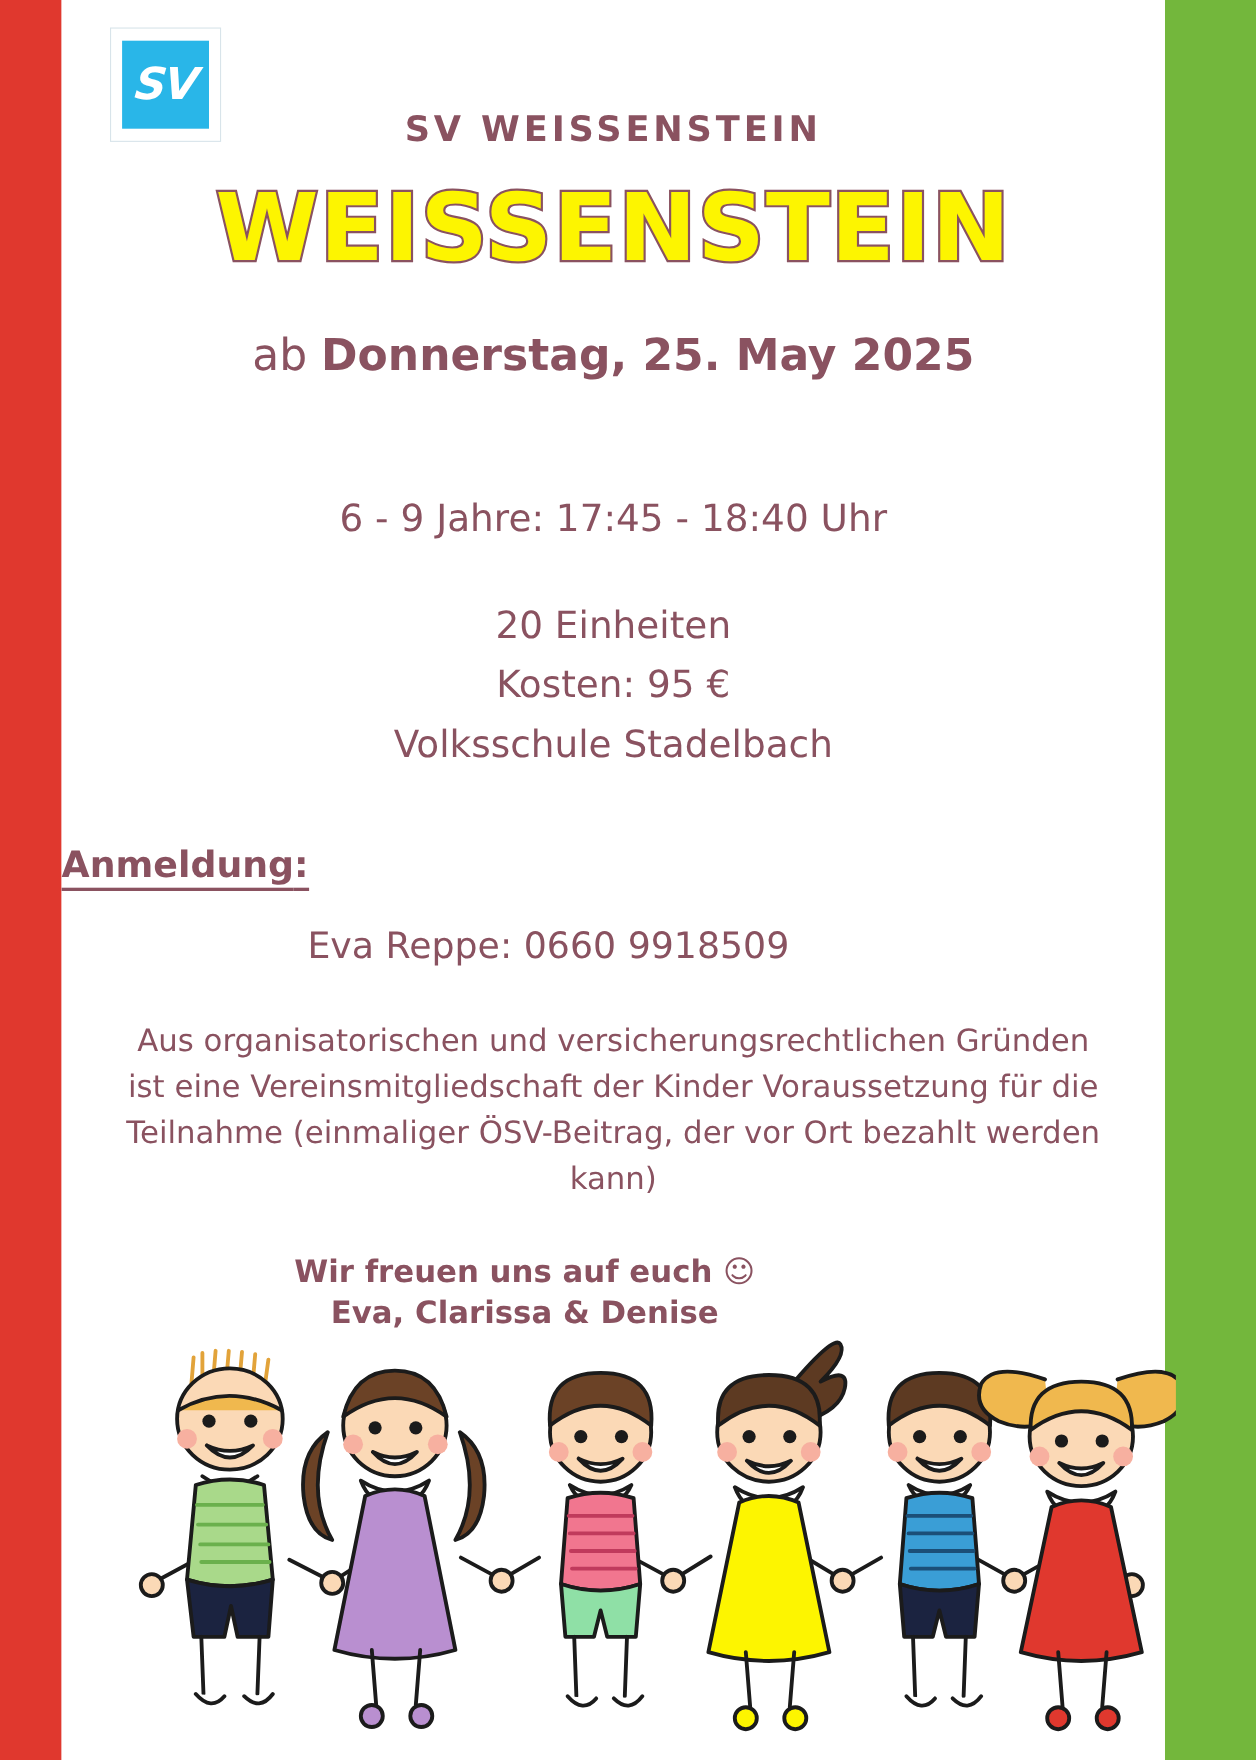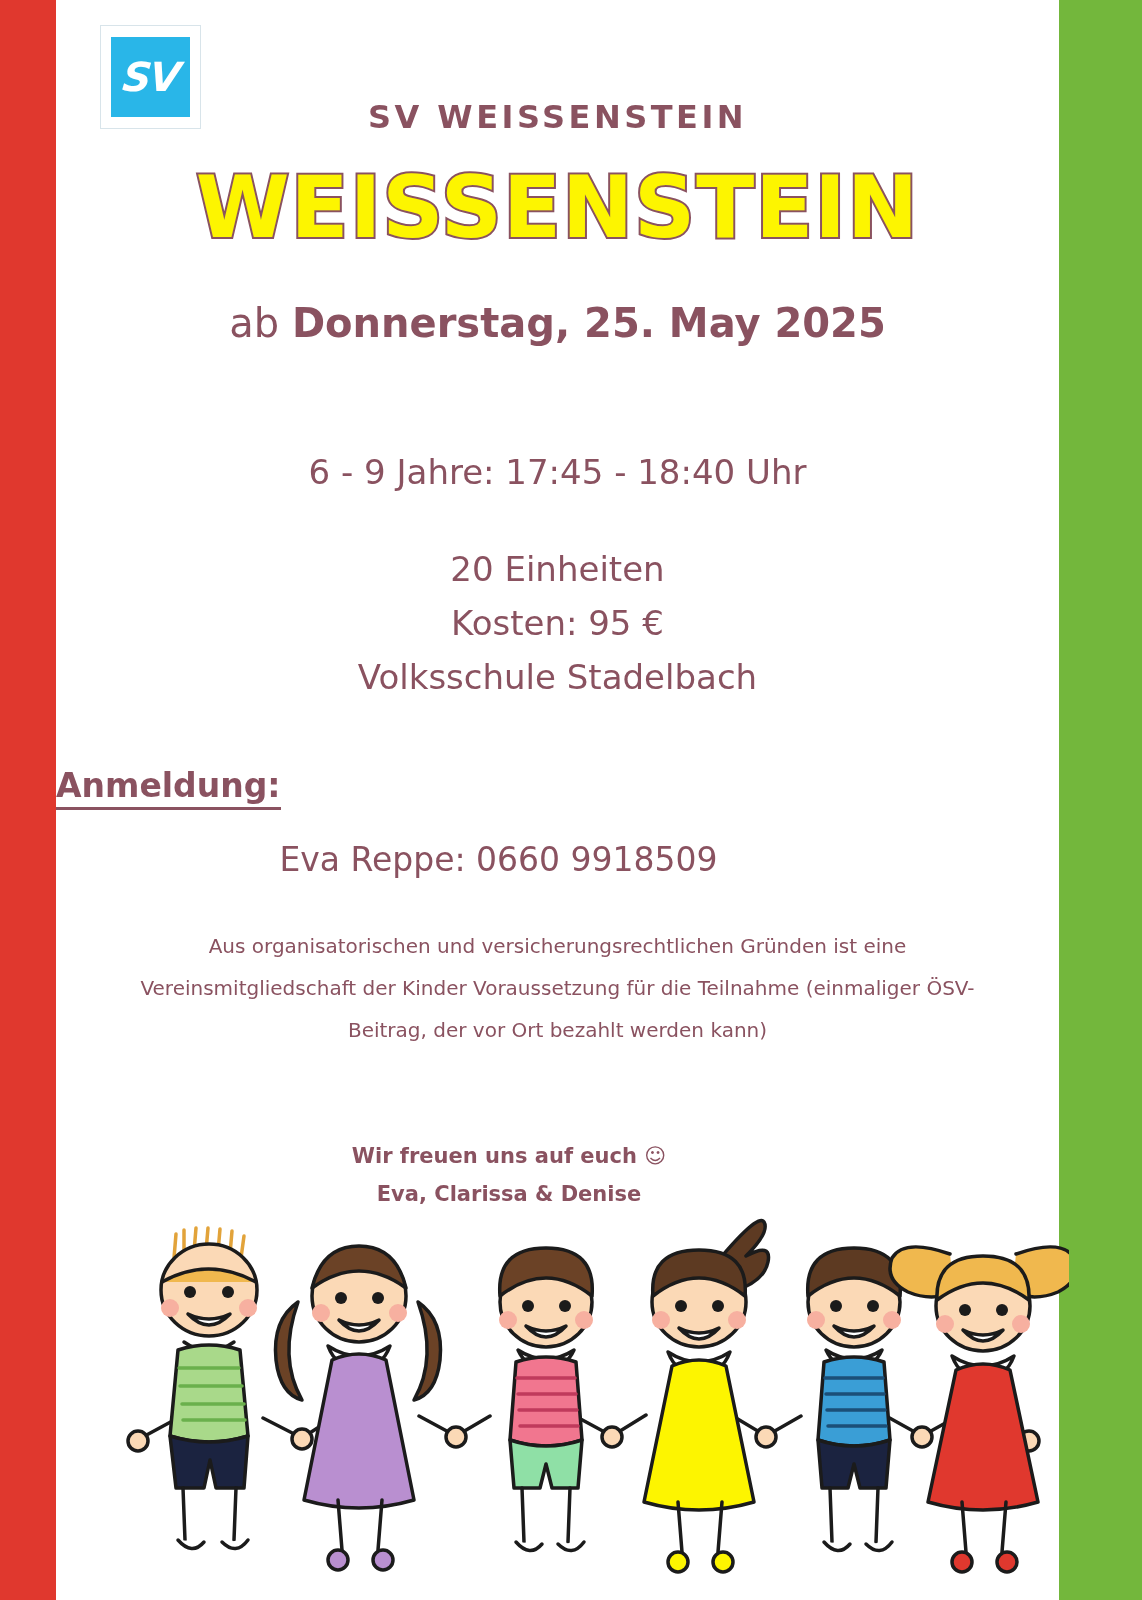--- a/index.html
+++ b/index.html
@@ -180,37 +180,36 @@
     margin-top: 22px;
   }
 
   .note {
     position: absolute;
     top: 925px;
     left: 50px;
     width: 903px;
     text-align: center;
     font-family: "DejaVu Sans", sans-serif;
-    font-size: 20px;
+    font-size: 28px;
     line-height: 42px;
     color: #8a5260;
   }
 
   .closing {
     position: absolute;
     top: 1137px;
     left: 0;
     width: 842px;
     text-align: center;
     font-family: "DejaVu Sans", sans-serif;
     font-weight: bold;
-    font-size: 21px;
+    font-size: 28px;
     line-height: 38px;
     color: #8a5260;
-    padding-left: 32px;
   }
 
   
   .kids {
     position: absolute;
     left: 10px;
     bottom: 0;
     width: 1003px;
     height: 390px;
   }

